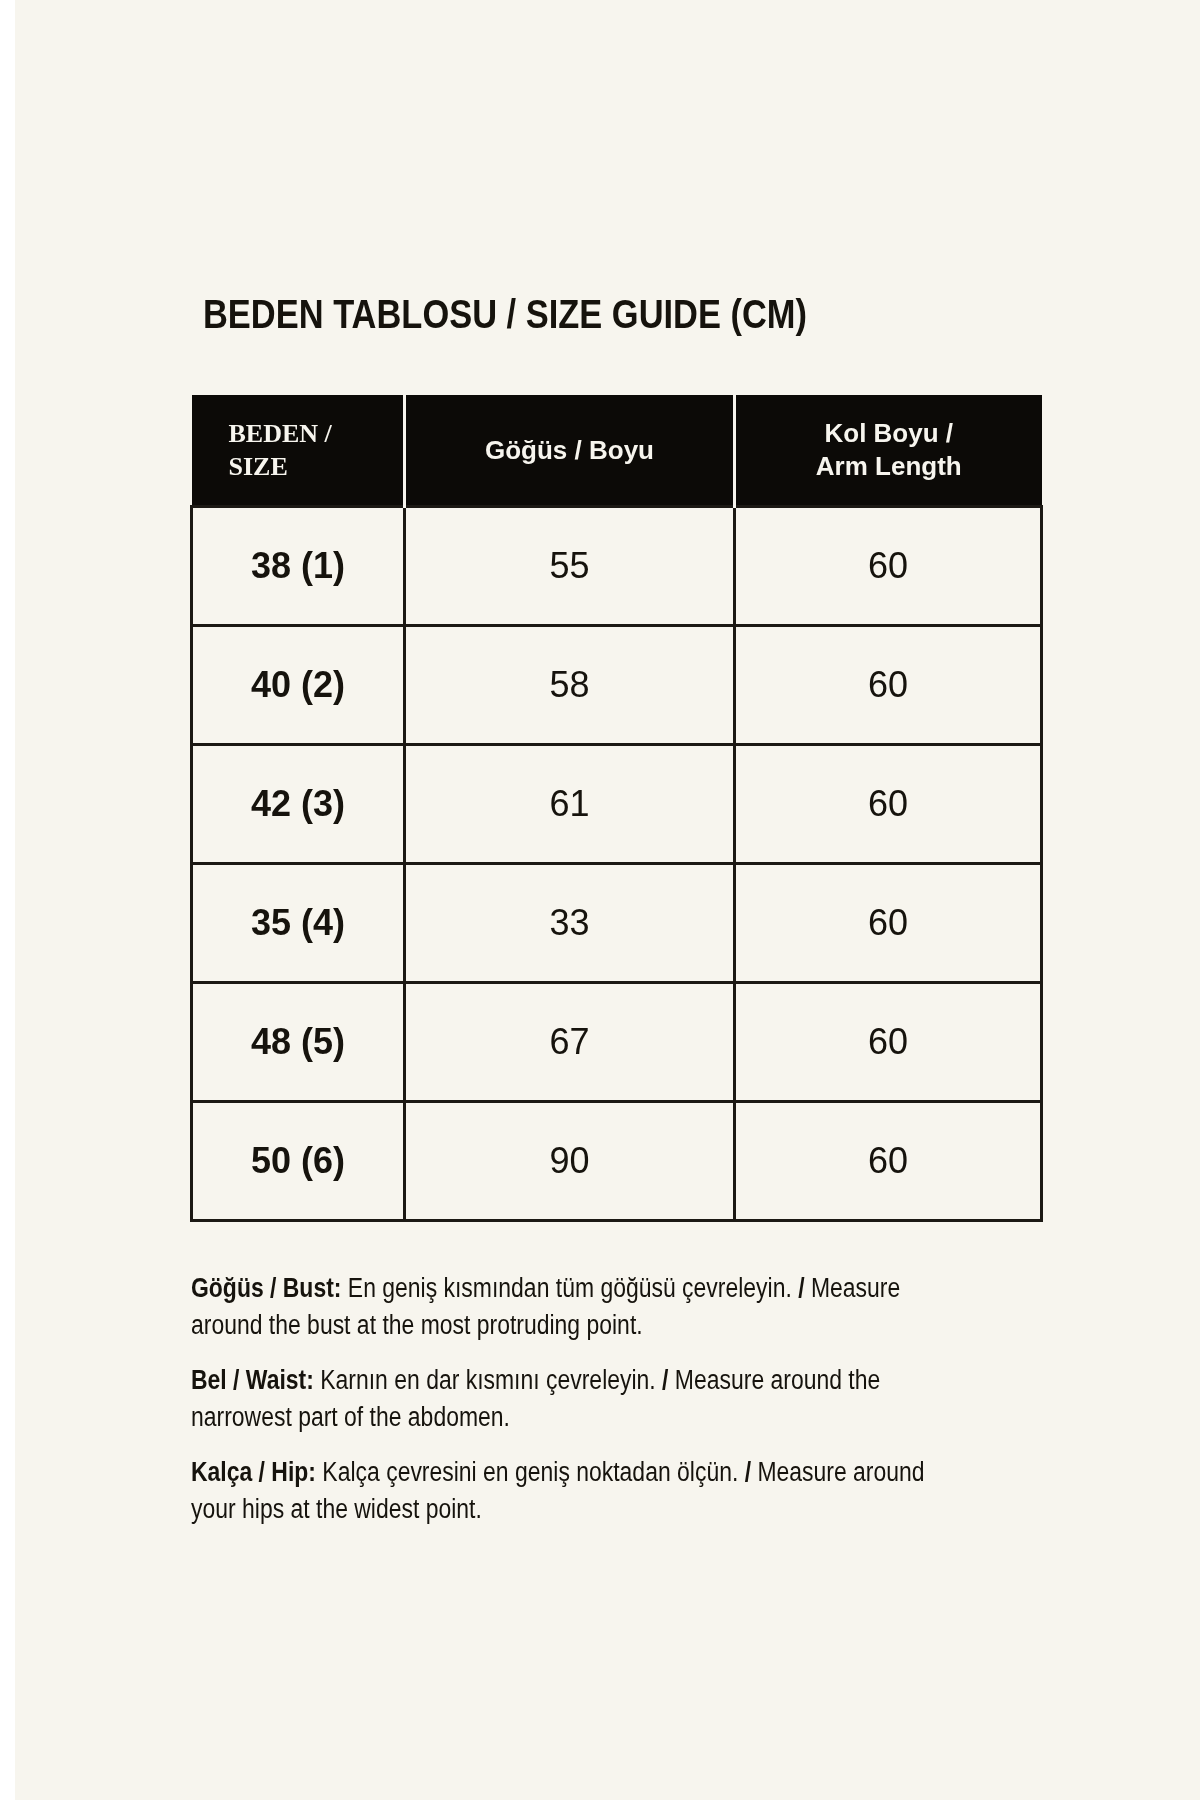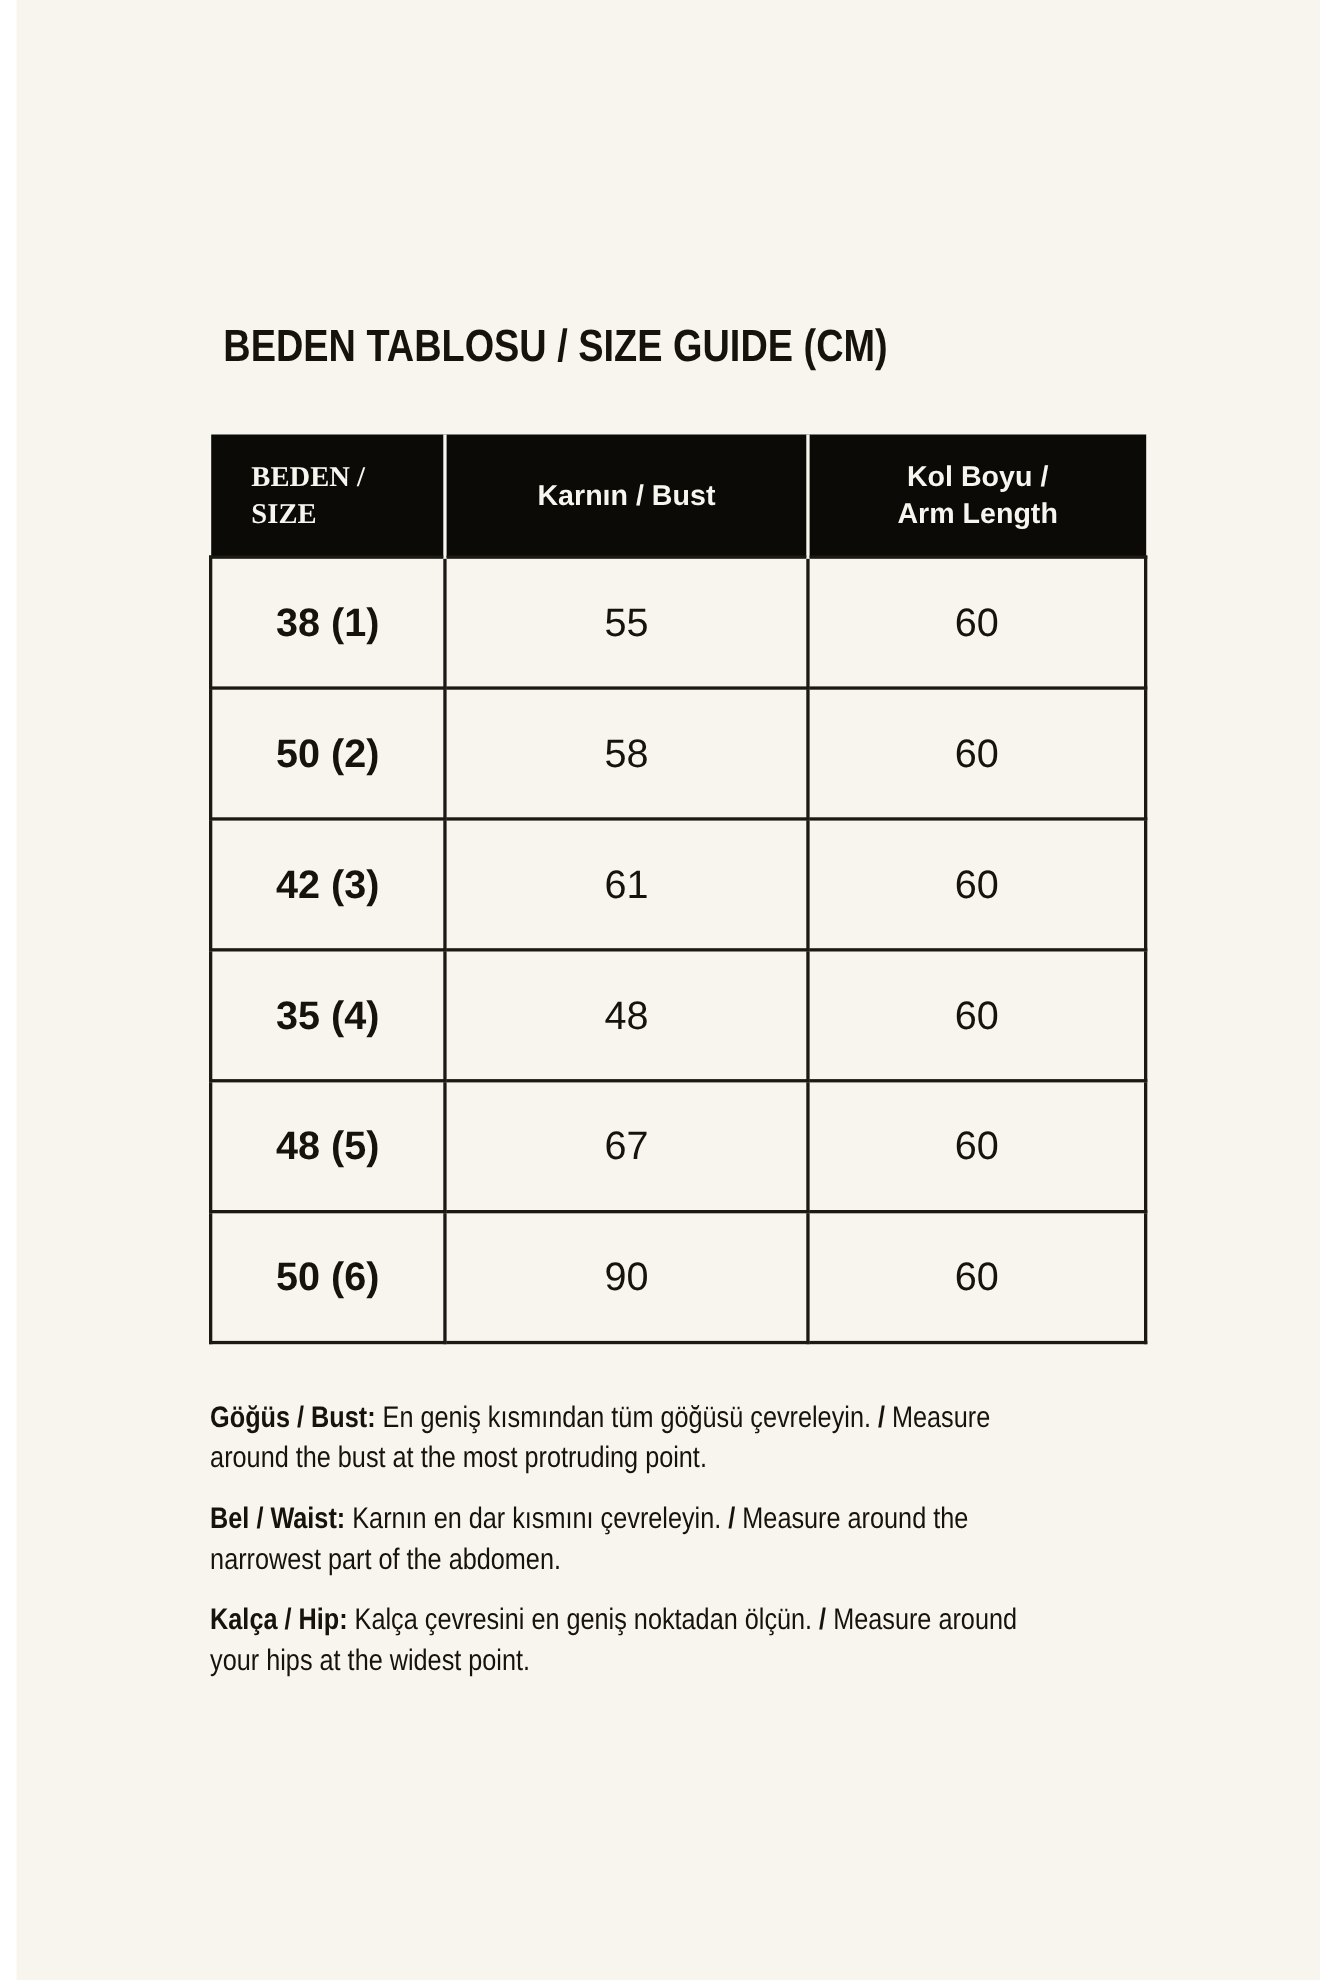--- a/index.html
+++ b/index.html
@@ -87,44 +87,44 @@
   <table class="size-table">
     <colgroup>
       <col style="width:213px">
         <col style="width:330px">
         <col style="width:307px">
     </colgroup>
     <thead>
       <tr>
         <th class="c1">BEDEN /
 SIZE</th>
-        <th class="c2">Karnın / Bust</th>
+        <th class="c2">Göğüs / Boyu</th>
         <th class="c3">Kol Boyu /
 Arm Length</th>
       </tr>
     </thead>
     <tbody>
       <tr>
         <td class="c1">38 (1)</td>
         <td class="c2">55</td>
         <td class="c3">60</td>
       </tr>
       <tr>
-        <td class="c1">50 (2)</td>
+        <td class="c1">40 (2)</td>
         <td class="c2">58</td>
         <td class="c3">60</td>
       </tr>
       <tr>
         <td class="c1">42 (3)</td>
         <td class="c2">61</td>
         <td class="c3">60</td>
       </tr>
       <tr>
         <td class="c1">35 (4)</td>
-        <td class="c2">48</td>
+        <td class="c2">33</td>
         <td class="c3">60</td>
       </tr>
       <tr>
         <td class="c1">48 (5)</td>
         <td class="c2">67</td>
         <td class="c3">60</td>
       </tr>
       <tr>
         <td class="c1">50 (6)</td>
         <td class="c2">90</td>

